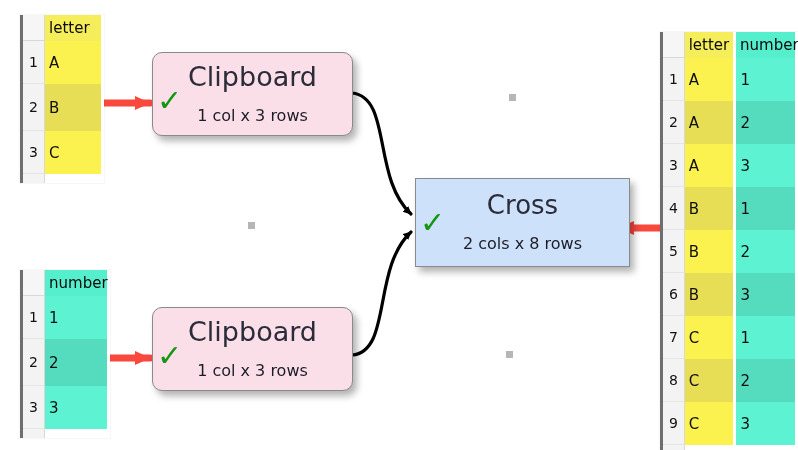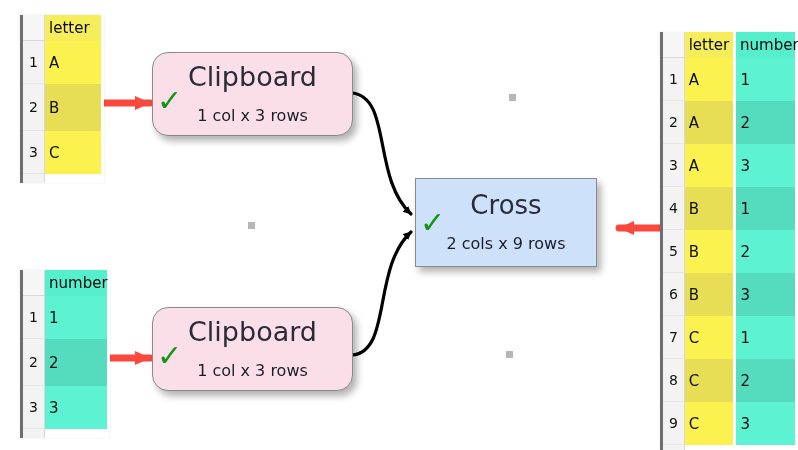--- a/index.html
+++ b/index.html
@@ -75,21 +75,21 @@
     position: absolute;
     display: flex;
     flex-direction: column;
     align-items: center;
     justify-content: center;
     border: 1px solid #8a8a8a;
     box-shadow: 4px 5px 7px rgba(0,0,0,0.30);
   }
   .node-clipboard {
     background: #fbdfe8;
-    border-radius: 16px;
+    border-radius: 10px;
   }
   .node-cross {
     background: #cde1fa;
     border-radius: 0px;
   }
   .node-title {
     font-size: 27px;
     color: #2b2b3a;
     line-height: 1.05;
     font-family: "DejaVu Sans", "Liberation Sans", sans-serif;
@@ -257,19 +257,19 @@
     <div class="node-sub">1 col x 3 rows</div>
   </div>
   <div class="check" style="left:157px; top:86px;">✓</div>
 
   <div class="node node-clipboard" style="left:152px; top:307px; width:201px; height:84px;">
     <div class="node-title">Clipboard</div>
     <div class="node-sub">1 col x 3 rows</div>
   </div>
   <div class="check" style="left:157px; top:341px;">✓</div>
 
-  <div class="node node-cross" style="left:415px; top:178px; width:182px; height:89px;">
+  <div class="node node-cross" style="left:415px; top:178px; width:215px; height:89px;">
     <div class="node-title small">Cross</div>
-    <div class="node-sub">2 cols x 9 rows</div>
+    <div class="node-sub">2 cols x 8 rows</div>
   </div>
   <div class="check" style="left:420px; top:208px;">✓</div>
 
 </div>
 
 </body></html>

